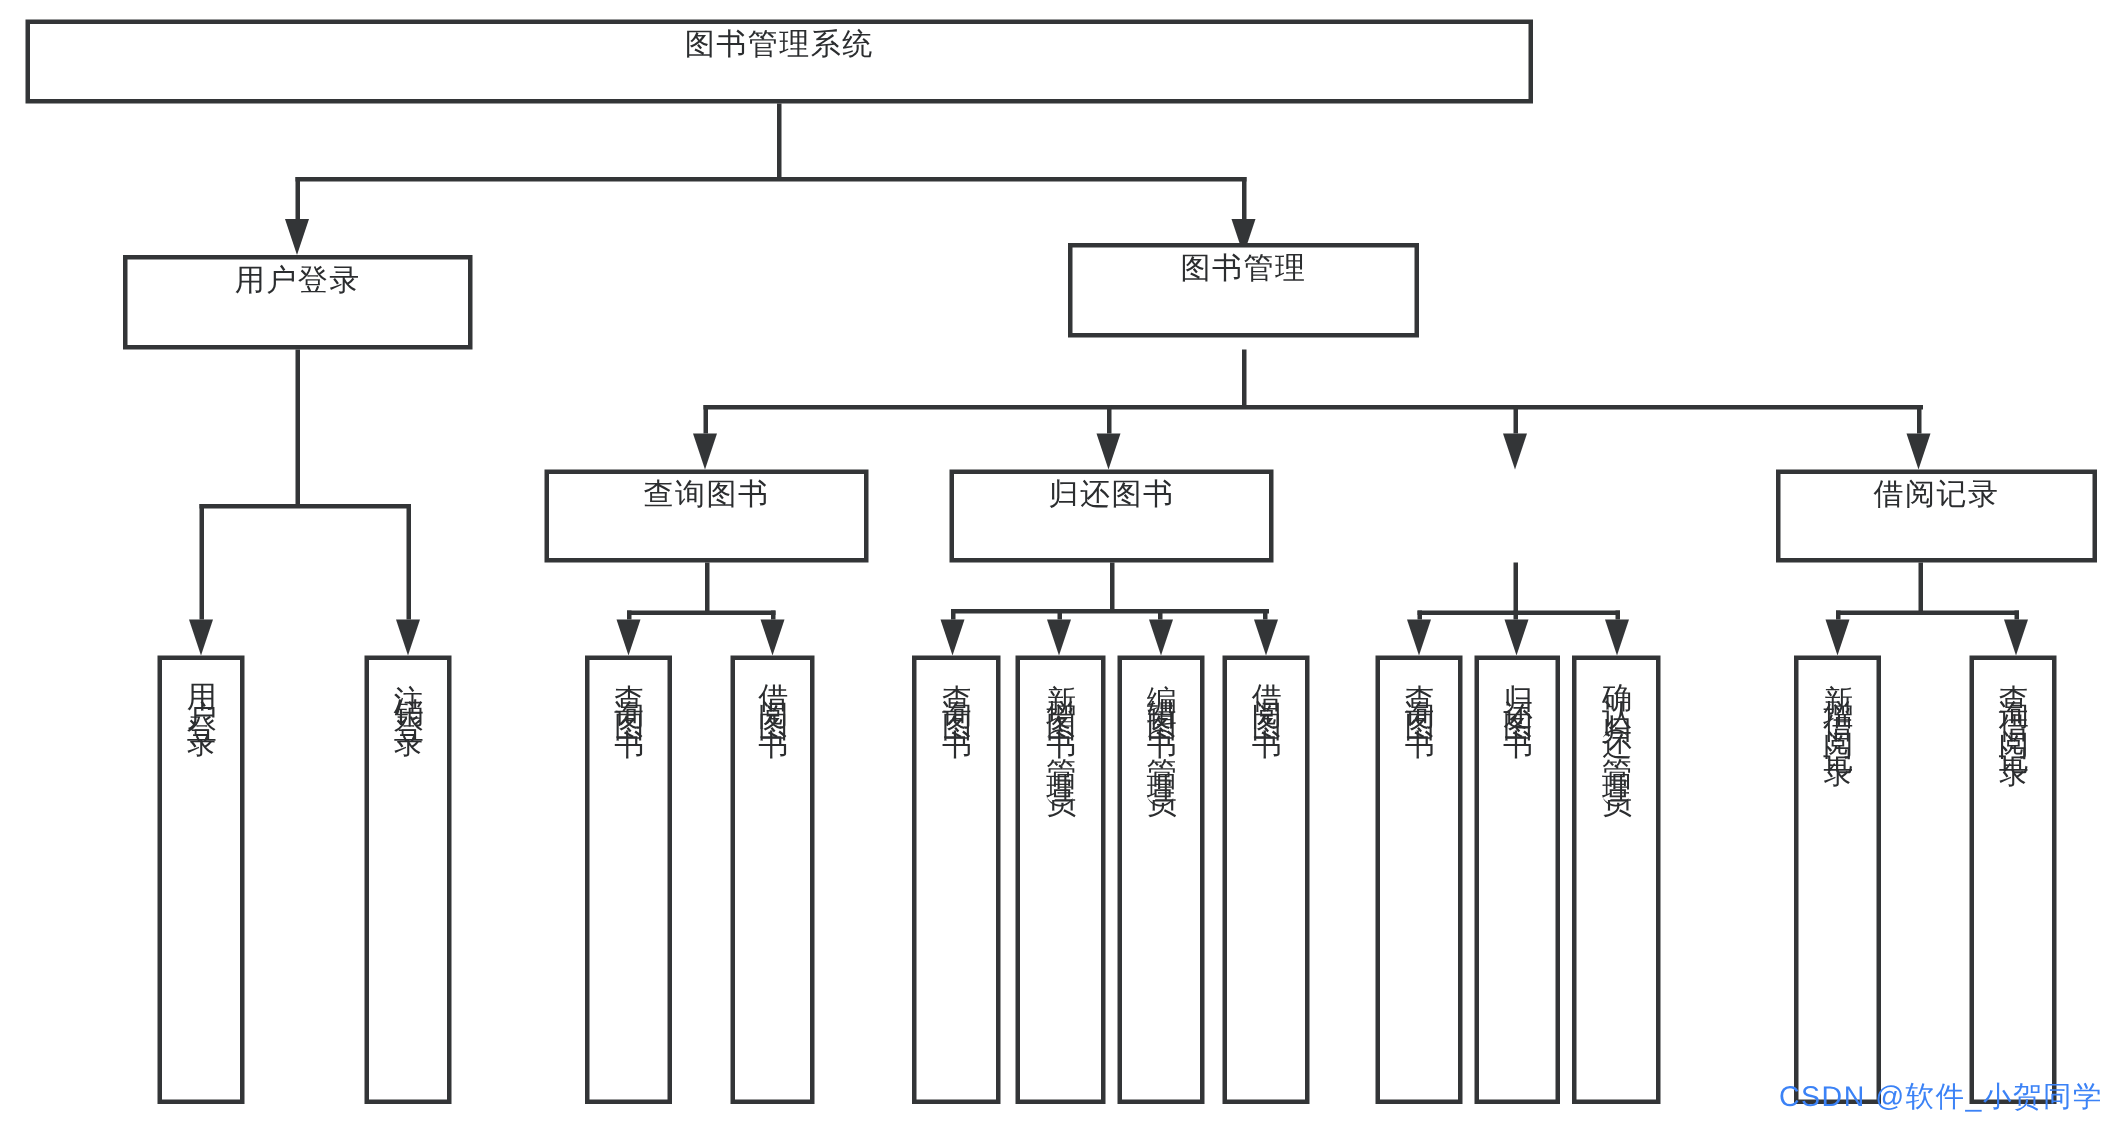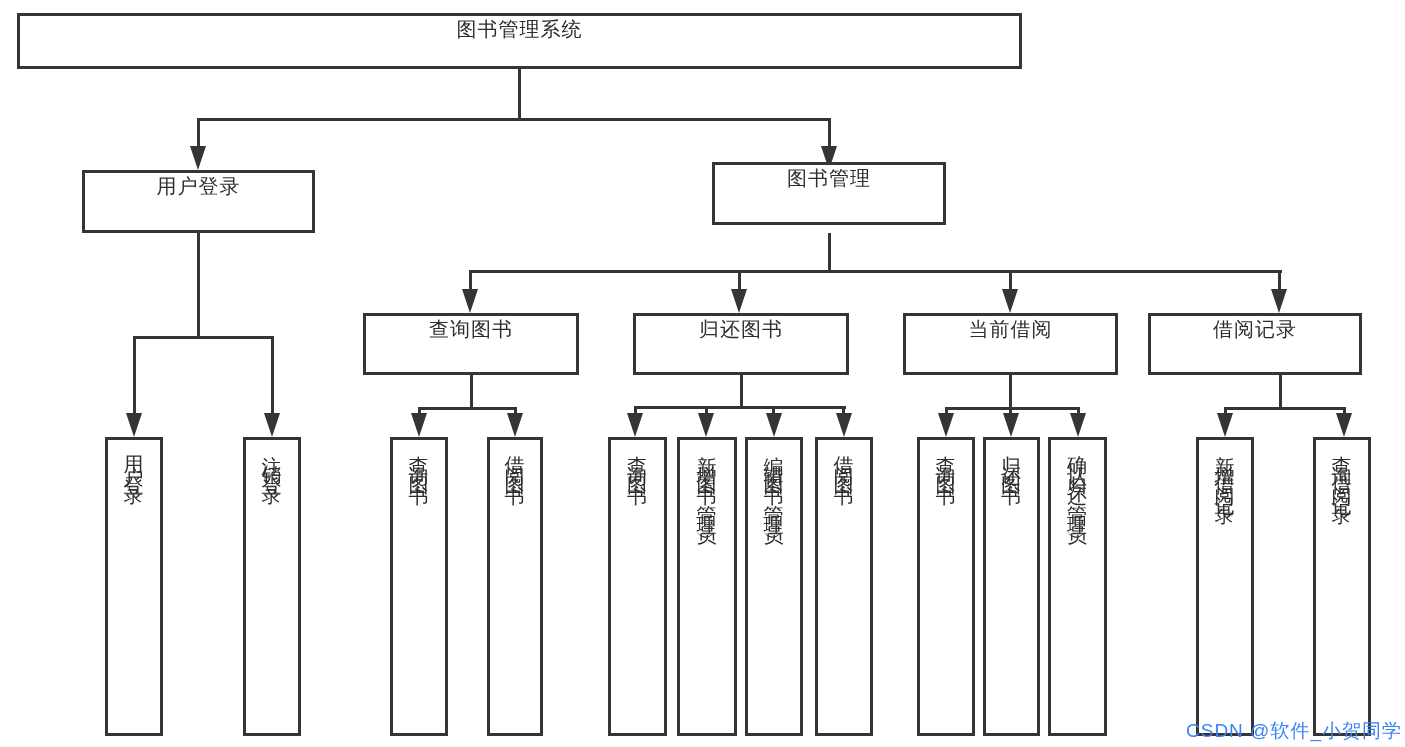--- a/index.html
+++ b/index.html
@@ -109,24 +109,21 @@
   <div class="arrow" style="left:731px;  top:289px;"></div>
   <div class="arrow" style="left:1002px; top:289px;"></div>
   <div class="arrow" style="left:1271px; top:289px;"></div>
 
   <div class="hbox" style="left:363px; top:313px; width:216px; height:62px;">
     <span>查询图书</span>
   </div>
   <div class="hbox" style="left:633px; top:313px; width:216px; height:62px;">
     <span>归还图书</span>
   </div>
-  <div class="hbox" style="left:903px; top:313px; width:215px; height:62px;">
-    <span>当前借阅</span>
-  </div>
-  <div class="hbox" style="left:1148px; top:313px; width:214px; height:62px;">
+  <div class="hbox" style="left:1184px; top:313px; width:214px; height:62px;">
     <span>借阅记录</span>
   </div>
 
   <div class="vline" style="left:470px; top:375px; height:33px;"></div>
   <div class="hline" style="left:418px; top:407px; width:99px;"></div>
   <div class="vline" style="left:418px; top:407px; height:6px;"></div>
   <div class="vline" style="left:514px; top:407px; height:6px;"></div>
   <div class="arrow" style="left:411px; top:413px;"></div>
   <div class="arrow" style="left:507px; top:413px;"></div>
 

